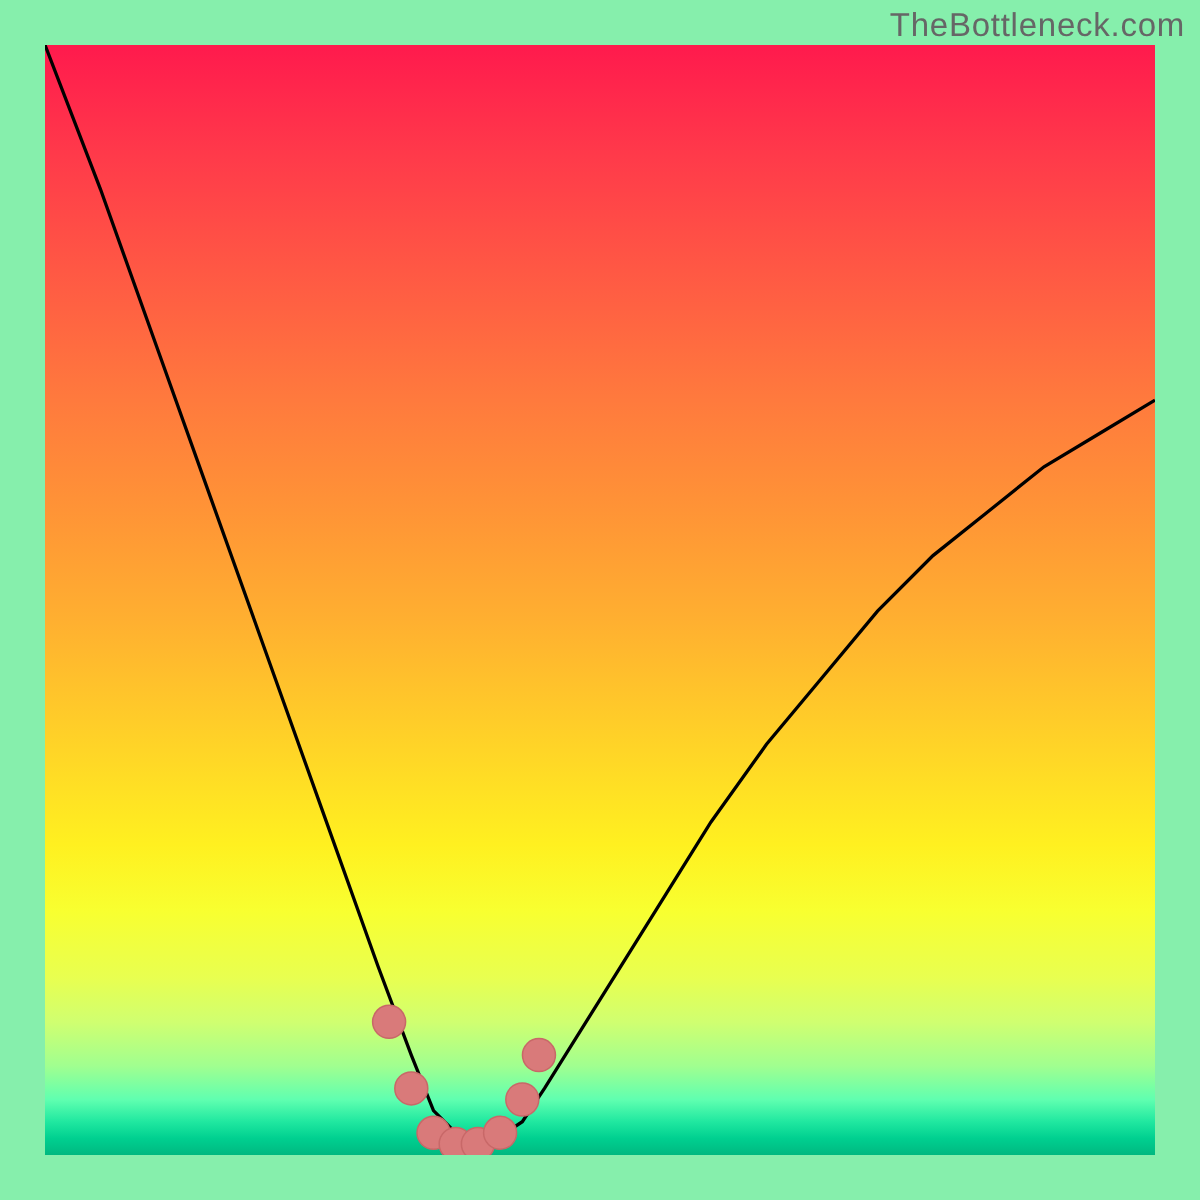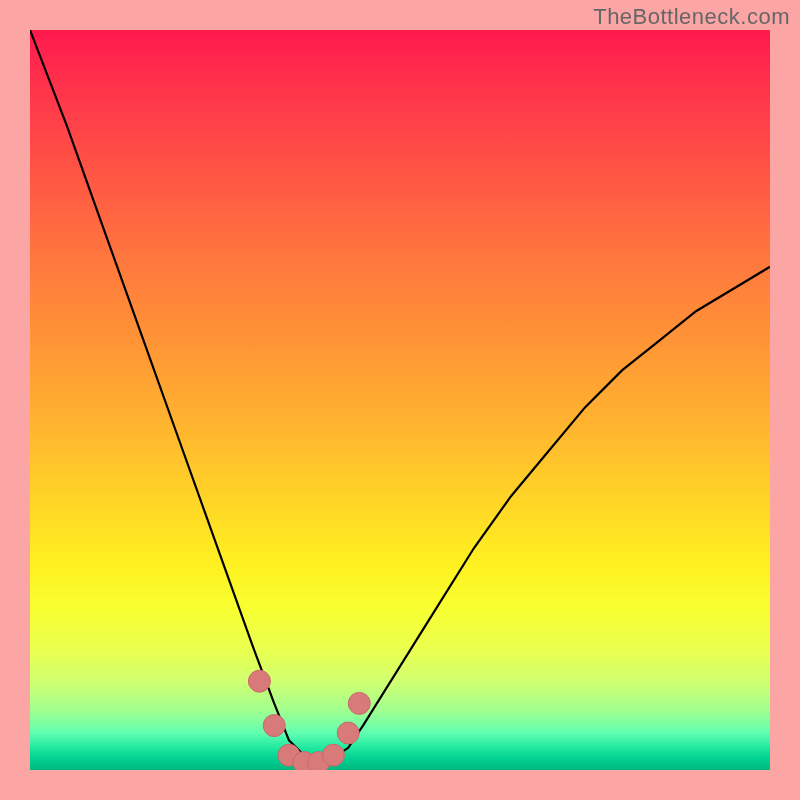--- a/index.html
+++ b/index.html
@@ -10,21 +10,21 @@
     background: #000;
     overflow: hidden;
     font-family: Arial, Helvetica, sans-serif;
   }
   .frame {
     position: absolute;
     left: 0;
     top: 0;
     width: 800px;
     height: 800px;
-    background: #fca5a5;
+    background: #86efac;
   }
   .plot {
     position: absolute;
     left: 30px;
     top: 30px;
     width: 740px;
     height: 740px;
     background: linear-gradient(
       to bottom,
       #ff1a4d 0%,

